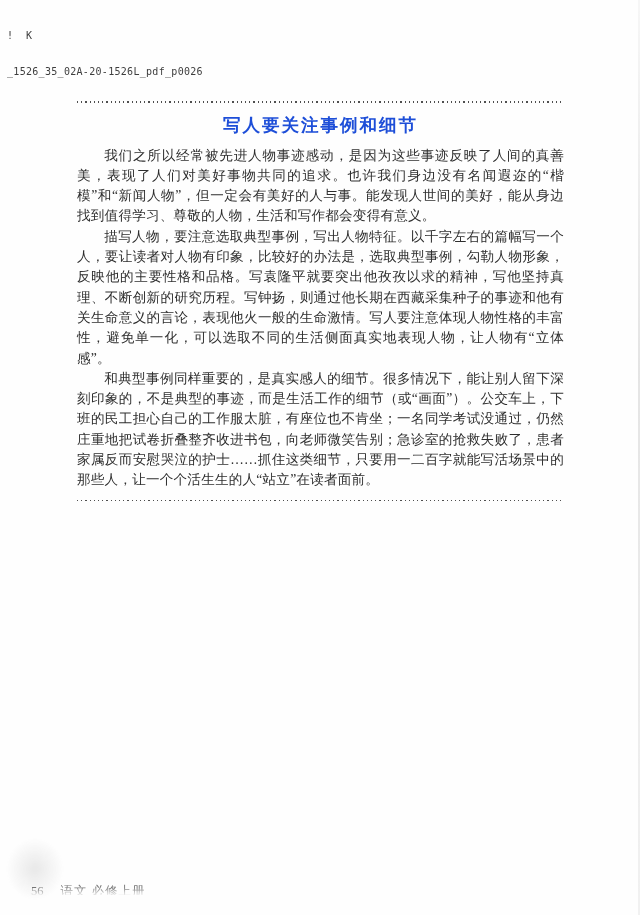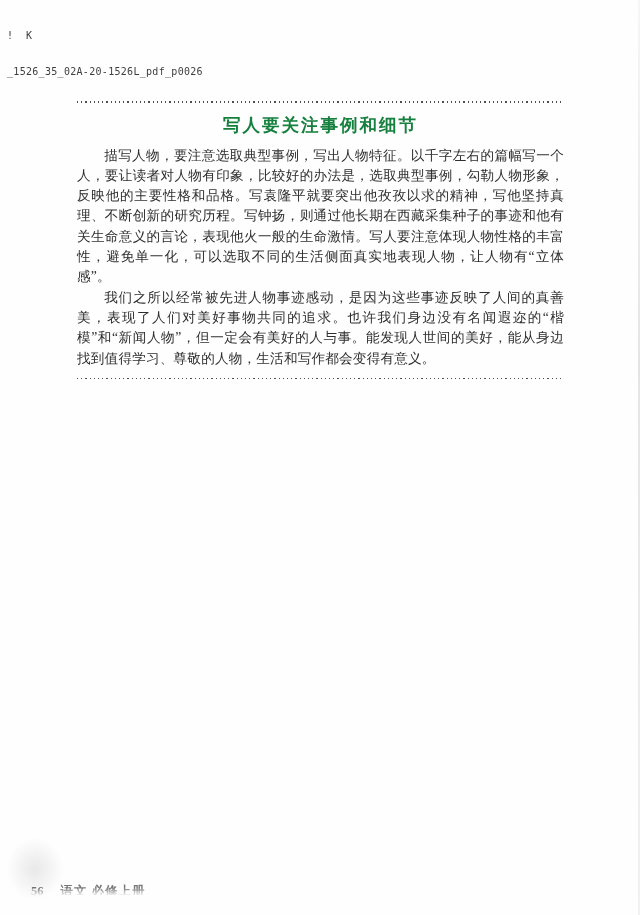--- a/index.html
+++ b/index.html
@@ -47,21 +47,21 @@
   }
   .dotted.bottom {
     margin-top: 9px;
   }
   .title {
     margin: 10px 0 9px 0;
     text-align: center;
     font-size: 17.5px;
     line-height: 24px;
     font-weight: bold;
-    color: #15803d;
+    color: #1d4ed8;
     letter-spacing: 2px;
   }
   .para {
     margin: 0;
     font-size: 13.6px;
     line-height: 20.3px;
     color: #2e2e2e;
     text-align: justify;
     text-indent: 2em;
     letter-spacing: 0.2px;
@@ -69,21 +69,21 @@
   .footer {
     position: absolute;
     left: 31px;
     top: 884px;
     height: 11px;
     overflow: hidden;
     display: flex;
     align-items: flex-start;
     font-size: 12.5px;
     line-height: 14px;
-    font-weight: bold;
+    font-weight: normal;
     color: #4e4e4e;
     opacity: 0.8;
     -webkit-mask-image: linear-gradient(to bottom, rgba(0,0,0,0.95) 35%, rgba(0,0,0,0.4) 75%, rgba(0,0,0,0.15));
     mask-image: linear-gradient(to bottom, rgba(0,0,0,0.95) 35%, rgba(0,0,0,0.4) 75%, rgba(0,0,0,0.15));
   }
   .footer .page-num { margin-right: 17px; }
   .footer .subject  { margin-right: 4px; letter-spacing: 1px; }
   .footer .volume   { letter-spacing: 1px; }
   .smudge {
     position: absolute;
@@ -101,22 +101,23 @@
 <div class="page">
 
   <div class="scan-header">
     <div>!  K</div>
     <div>_1526_35_02A-20-1526L_pdf_p0026</div>
   </div>
 
   <div class="content">
     <div class="dotted top"></div>
     <h1 class="title">写人要关注事例和细节</h1>
+    <p class="para">我们之所以经常被先进人物事迹感动，是因为这些事迹反映了人间的真善美，表现了人们对美好事物共同的追求。也许我们身边没有名闻遐迩的“楷模”和“新闻人物”，但一定会有美好的人与事。能发现人世间的美好，能从身边找到值得学习、尊敬的人物，生活和写作都会变得有意义。</p>
     <p class="para">描写人物，要注意选取典型事例，写出人物特征。以千字左右的篇幅写一个人，要让读者对人物有印象，比较好的办法是，选取典型事例，勾勒人物形象，反映他的主要性格和品格。写袁隆平就要突出他孜孜以求的精神，写他坚持真理、不断创新的研究历程。写钟扬，则通过他长期在西藏采集种子的事迹和他有关生命意义的言论，表现他火一般的生命激情。写人要注意体现人物性格的丰富性，避免单一化，可以选取不同的生活侧面真实地表现人物，让人物有“立体感”。</p>
-    <p class="para">我们之所以经常被先进人物事迹感动，是因为这些事迹反映了人间的真善美，表现了人们对美好事物共同的追求。也许我们身边没有名闻遐迩的“楷模”和“新闻人物”，但一定会有美好的人与事。能发现人世间的美好，能从身边找到值得学习、尊敬的人物，生活和写作都会变得有意义。</p>
+    <p class="para">和典型事例同样重要的，是真实感人的细节。很多情况下，能让别人留下深刻印象的，不是典型的事迹，而是生活工作的细节（或“画面”）。公交车上，下班的民工担心自己的工作服太脏，有座位也不肯坐；一名同学考试没通过，仍然庄重地把试卷折叠整齐收进书包，向老师微笑告别；急诊室的抢救失败了，患者家属反而安慰哭泣的护士……抓住这类细节，只要用一二百字就能写活场景中的那些人，让一个个活生生的人“站立”在读者面前。</p>
     <div class="dotted bottom"></div>
   </div>
 
   <div class="smudge"></div>
 
   <div class="footer">
     <span class="page-num">56</span>
     <span class="subject">语文</span>
     <span class="volume">必修上册</span>
   </div>

